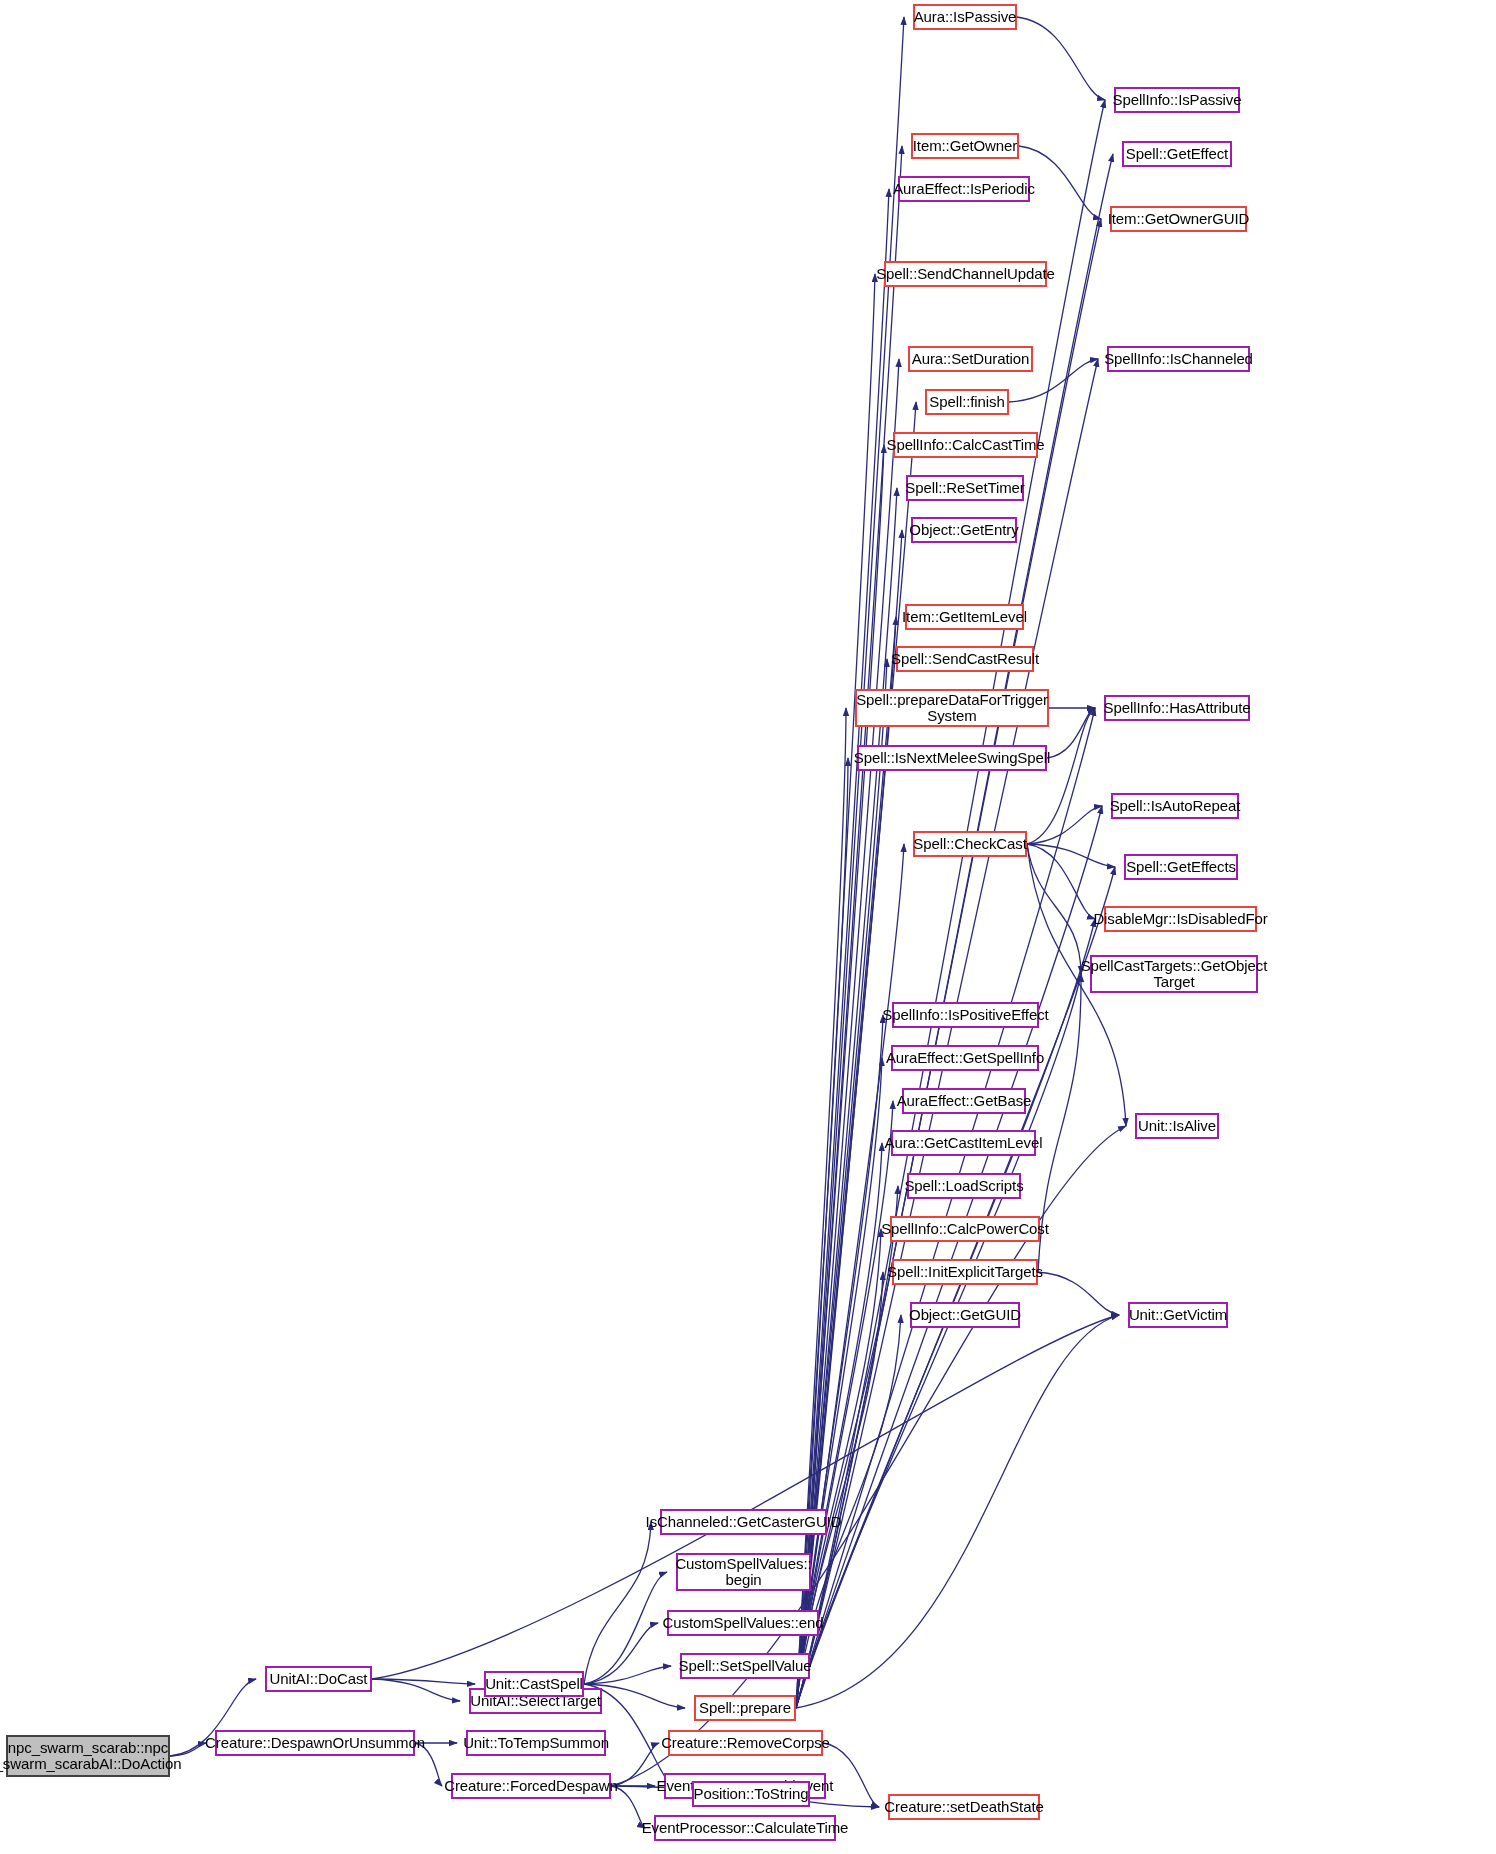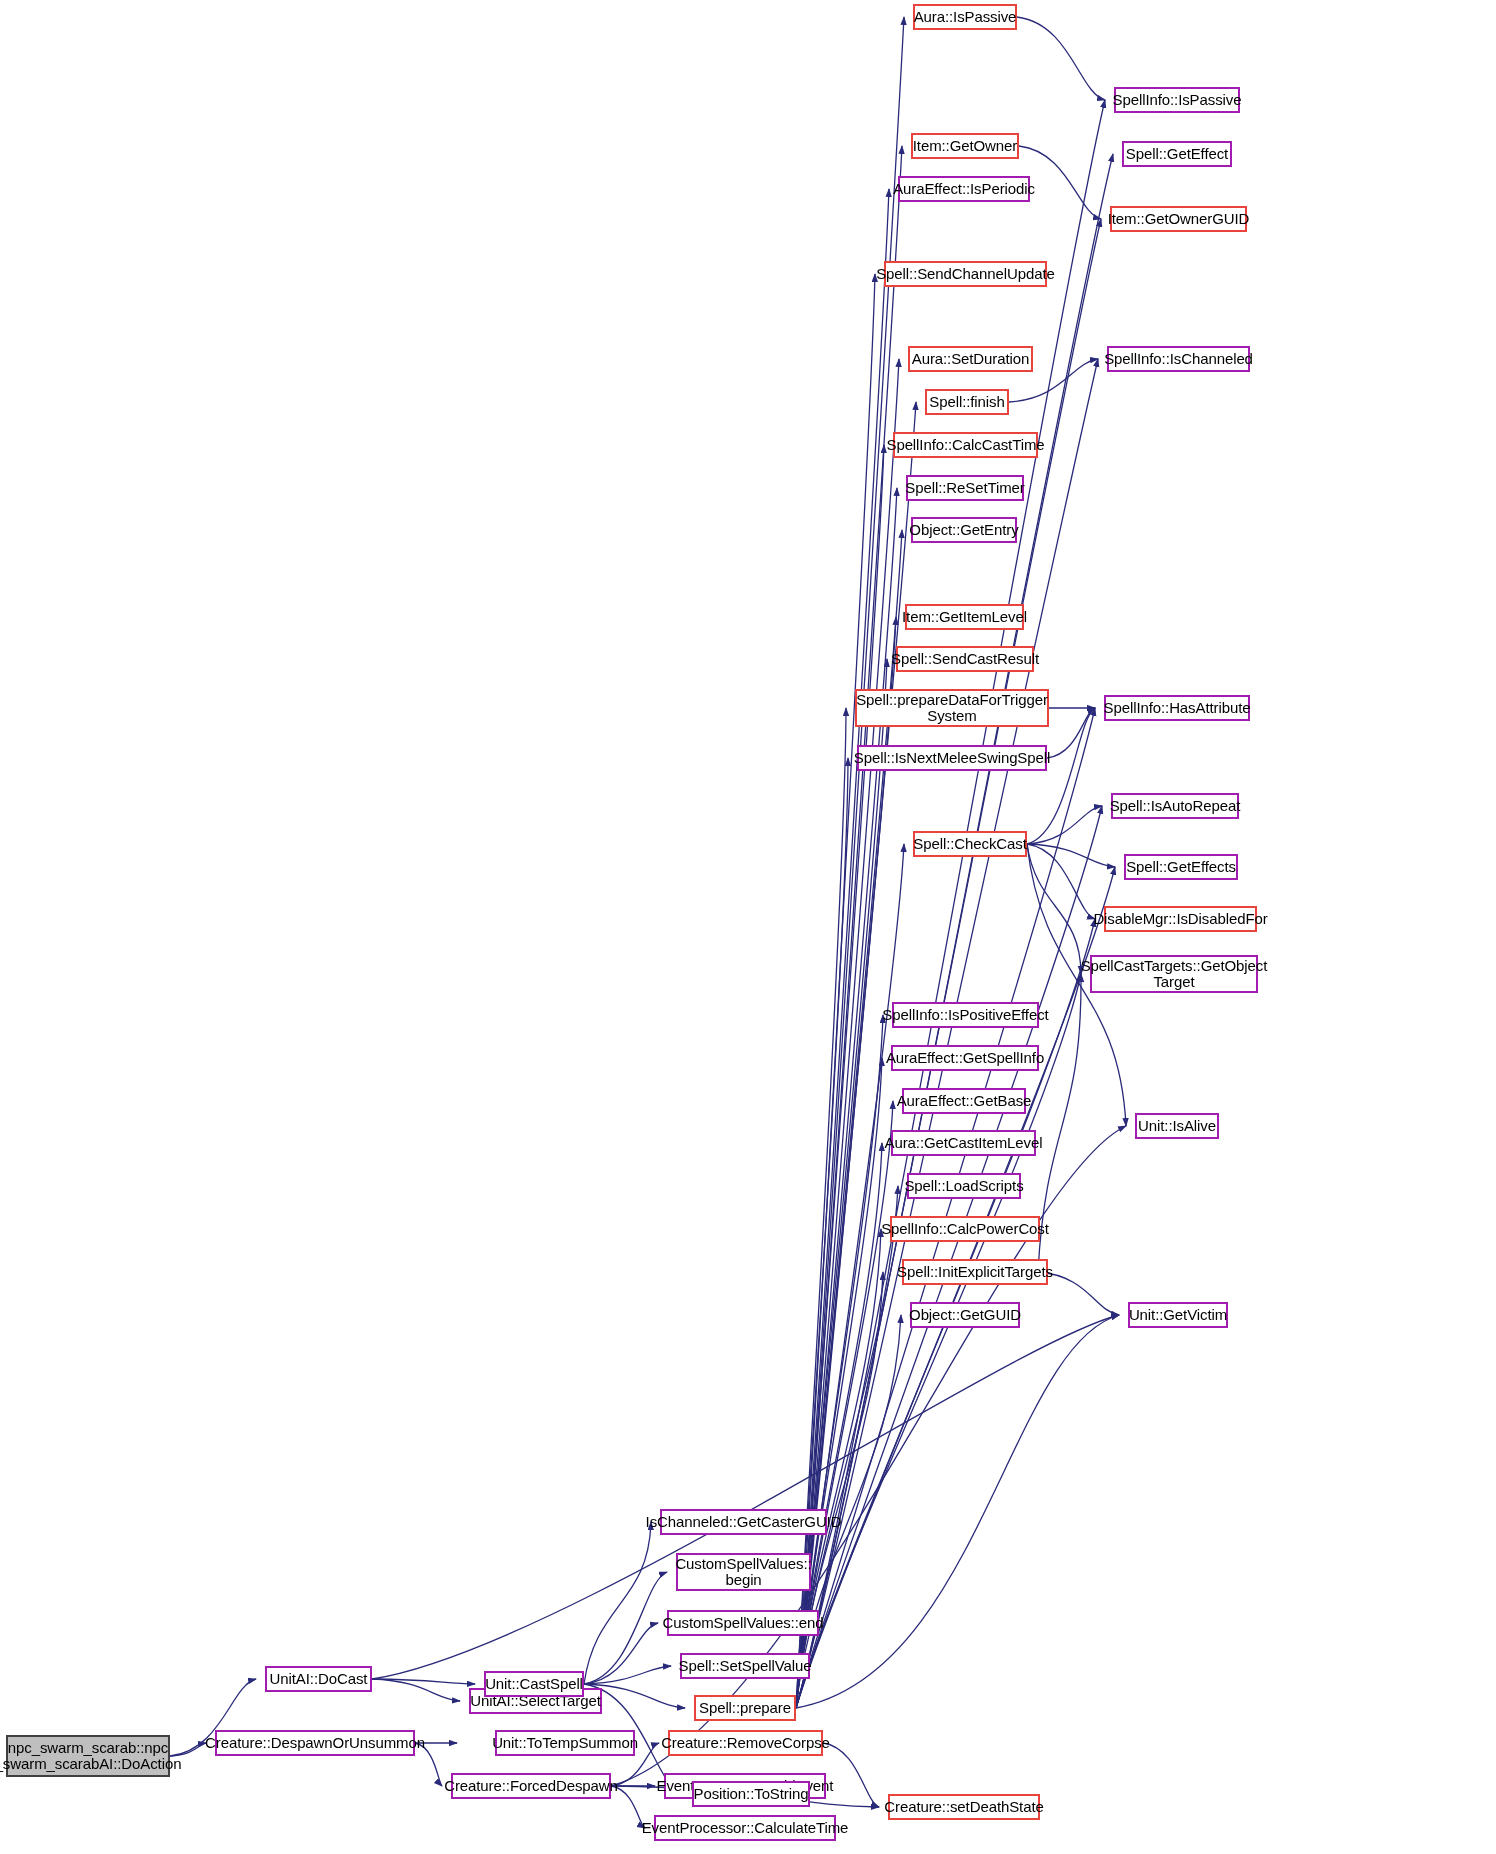--- a/index.html
+++ b/index.html
@@ -123,21 +123,21 @@
         <path d="M796,1708 C845.2,1548 1074.8,1027 1115,867" marker-end="url(#arrow)"></path>
         <path d="M796,1708 C842.2,1548 1057.8,1079 1095,919" marker-end="url(#arrow)"></path>
         <path d="M796,1708 C978.6,1676.56 1009.31,1346.44 1119,1315" marker-end="url(#arrow)"></path>
       </g>
   </svg>
 <div class="node root" style="left: 6px; top: 1735px; width: 164px; height: 42px;"><span>npc_swarm_scarab::npc
 _swarm_scarabAI::DoAction</span></div>
     <div class="node" style="left: 265px; top: 1666px; width: 107px; height: 26px;"><span>UnitAI::DoCast</span></div>
     <div class="node" style="left: 469px; top: 1688px; width: 133px; height: 26px;"><span>UnitAI::SelectTarget</span></div>
     <div class="node" style="left: 215px; top: 1730px; width: 200px; height: 26px;"><span>Creature::DespawnOrUnsummon</span></div>
-    <div class="node" style="left: 466px; top: 1730px; width: 140px; height: 26px; margin-left: 29px;"><span>Unit::ToTempSummon</span></div>
+    <div class="node" style="left: 466px; top: 1730px; width: 140px; height: 26px;"><span>Unit::ToTempSummon</span></div>
     <div class="node" style="left: 451px; top: 1773px; width: 160px; height: 26px;"><span>Creature::ForcedDespawn</span></div>
     <div class="node red" style="left: 668px; top: 1730px; width: 155px; height: 26px;"><span>Creature::RemoveCorpse</span></div>
     <div class="node" style="left: 664px; top: 1773px; width: 162px; height: 26px;"><span>EventProcessor::AddEvent</span></div>
     <div class="node" style="left: 654px; top: 1815px; width: 182px; height: 26px;"><span>EventProcessor::CalculateTime</span></div>
     <div class="node red" style="left: 888px; top: 1794px; width: 152px; height: 26px;"><span>Creature::setDeathState</span></div>
     <div class="node" style="left: 484px; top: 1671px; width: 100px; height: 26px;"><span>Unit::CastSpell</span></div>
     <div class="node" style="left: 660px; top: 1509px; width: 167px; height: 26px;"><span>IsChanneled::GetCasterGUID</span></div>
     <div class="node" style="left: 676px; top: 1553px; width: 135px; height: 38px;"><span>CustomSpellValues::
 begin</span></div>
     <div class="node" style="left: 667px; top: 1610px; width: 152px; height: 26px;"><span>CustomSpellValues::end</span></div>
@@ -158,21 +158,21 @@
     <div class="node red" style="left: 855px; top: 689px; width: 194px; height: 38px;"><span>Spell::prepareDataForTrigger
 System</span></div>
     <div class="node" style="left: 857px; top: 745px; width: 190px; height: 26px;"><span>Spell::IsNextMeleeSwingSpell</span></div>
     <div class="node red" style="left: 913px; top: 831px; width: 114px; height: 26px;"><span>Spell::CheckCast</span></div>
     <div class="node" style="left: 892px; top: 1002px; width: 147px; height: 26px;"><span>SpellInfo::IsPositiveEffect</span></div>
     <div class="node" style="left: 891px; top: 1045px; width: 148px; height: 26px;"><span>AuraEffect::GetSpellInfo</span></div>
     <div class="node" style="left: 902px; top: 1088px; width: 124px; height: 26px;"><span>AuraEffect::GetBase</span></div>
     <div class="node" style="left: 891px; top: 1130px; width: 145px; height: 26px;"><span>Aura::GetCastItemLevel</span></div>
     <div class="node" style="left: 907px; top: 1173px; width: 114px; height: 26px;"><span>Spell::LoadScripts</span></div>
     <div class="node red" style="left: 890px; top: 1216px; width: 150px; height: 26px;"><span>SpellInfo::CalcPowerCost</span></div>
-    <div class="node red" style="left: 892px; top: 1259px; width: 146px; height: 26px; margin-left: 10px;"><span>Spell::InitExplicitTargets</span></div>
+    <div class="node red" style="left: 892px; top: 1259px; width: 146px; height: 26px;"><span>Spell::InitExplicitTargets</span></div>
     <div class="node" style="left: 910px; top: 1302px; width: 110px; height: 26px;"><span>Object::GetGUID</span></div>
     <div class="node" style="left: 1114px; top: 87px; width: 126px; height: 26px;"><span>SpellInfo::IsPassive</span></div>
     <div class="node" style="left: 1122px; top: 141px; width: 110px; height: 26px;"><span>Spell::GetEffect</span></div>
     <div class="node red" style="left: 1110px; top: 206px; width: 137px; height: 26px;"><span>Item::GetOwnerGUID</span></div>
     <div class="node" style="left: 1107px; top: 346px; width: 143px; height: 26px;"><span>SpellInfo::IsChanneled</span></div>
     <div class="node" style="left: 1104px; top: 695px; width: 146px; height: 26px;"><span>SpellInfo::HasAttribute</span></div>
     <div class="node" style="left: 1111px; top: 793px; width: 128px; height: 26px;"><span>Spell::IsAutoRepeat</span></div>
     <div class="node" style="left: 1124px; top: 854px; width: 114px; height: 26px;"><span>Spell::GetEffects</span></div>
     <div class="node red" style="left: 1104px; top: 906px; width: 153px; height: 26px;"><span>DisableMgr::IsDisabledFor</span></div>
     <div class="node" style="left: 1090px; top: 955px; width: 168px; height: 38px;"><span>SpellCastTargets::GetObject

